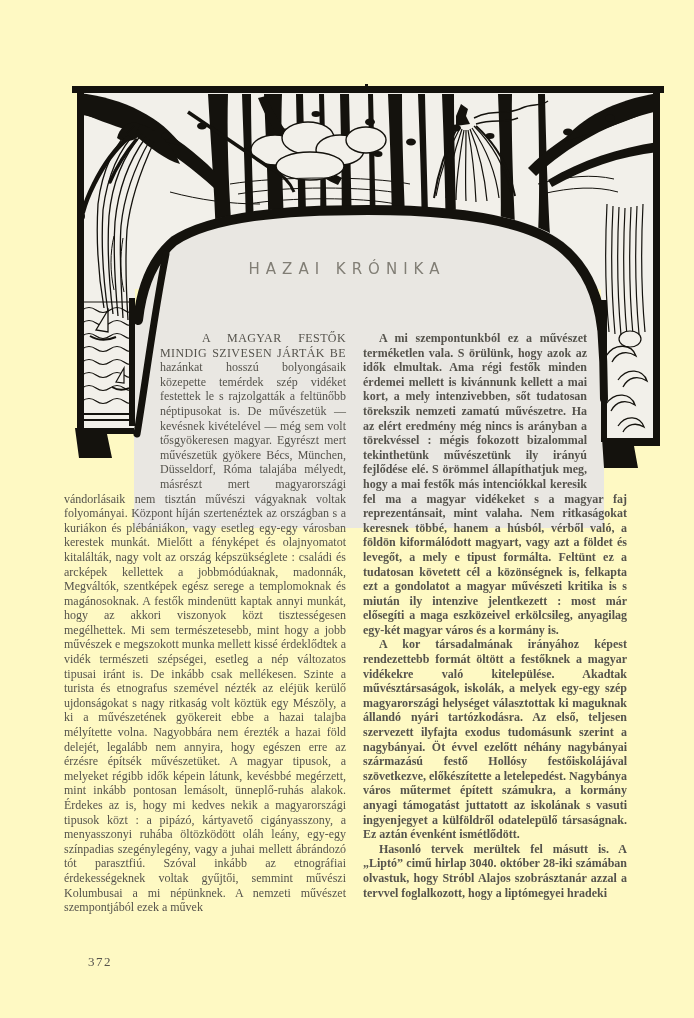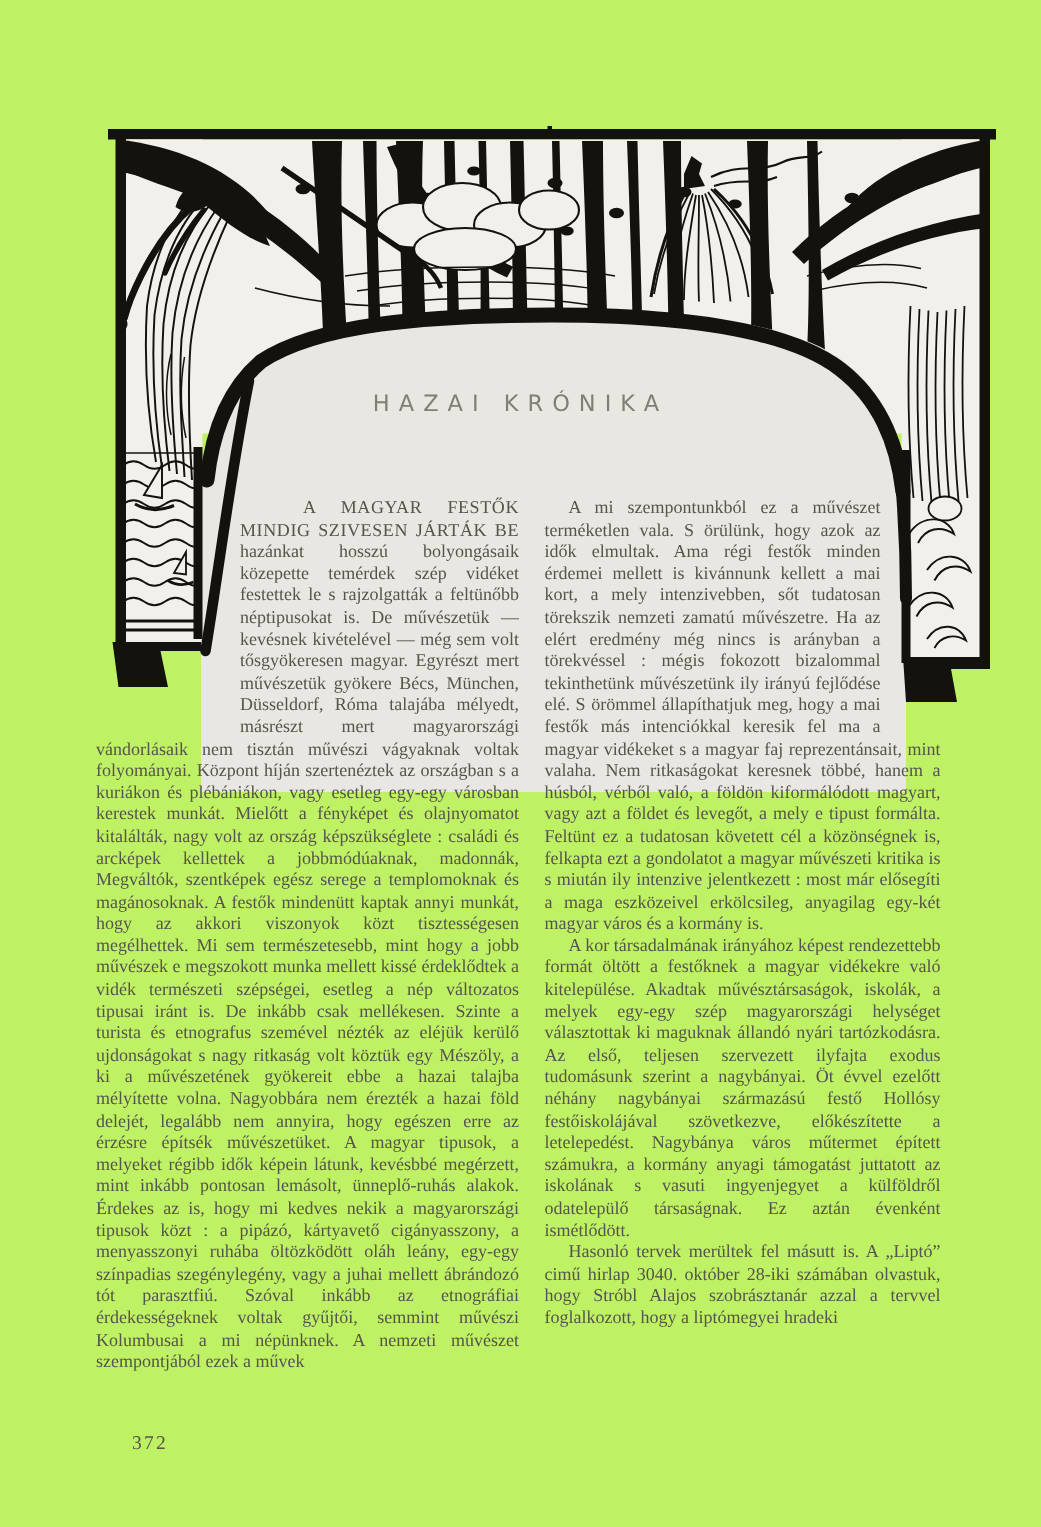--- a/index.html
+++ b/index.html
@@ -1,19 +1,19 @@
 <!DOCTYPE html>
 <html><head>
 <meta charset="utf-8">
 <style>
   html,body{margin:0;padding:0;background:#d8d6d1;}
   .page{
     position:relative;
     width:694px;height:1018px;
-    background:#bef264;
+    background:#fef9c3;
     overflow:hidden;
     font-family:"Liberation Serif","DejaVu Serif",serif;
     color:#54524b;
   }
   .illo{
     position:absolute;left:70px;top:84px;width:596px;height:444px;
     z-index:1;pointer-events:none;
   }
   .title{
     position:absolute;top:260px;left:0;width:100%;
@@ -26,21 +26,21 @@
     position:absolute;top:331px;z-index:4;
     text-align:justify;font-size:12px;line-height:14.6px;
     color:#55534c;
   }
   .col p{margin:0;}
   .col.left{left:64px;width:282px;}
   .col.right{left:363px;width:264px;}
   .spacer-l{float:left;width:96px;height:150px;}
   .spacer-r{float:right;width:40px;height:156px;}
   .col.left p{text-indent:14px;}
-  .col.right p.indent{text-indent:16px;}
+  .col.right p.indent{text-indent:16px;font-weight:bold;}
   .lead{letter-spacing:.4px;margin-left:28px;}
   .pageno{
     position:absolute;left:88px;top:954px;z-index:4;
     font-size:13px;letter-spacing:1.5px;color:#55534c;
   }
 </style>
 </head>
 <body>
 
 <div class="page">

